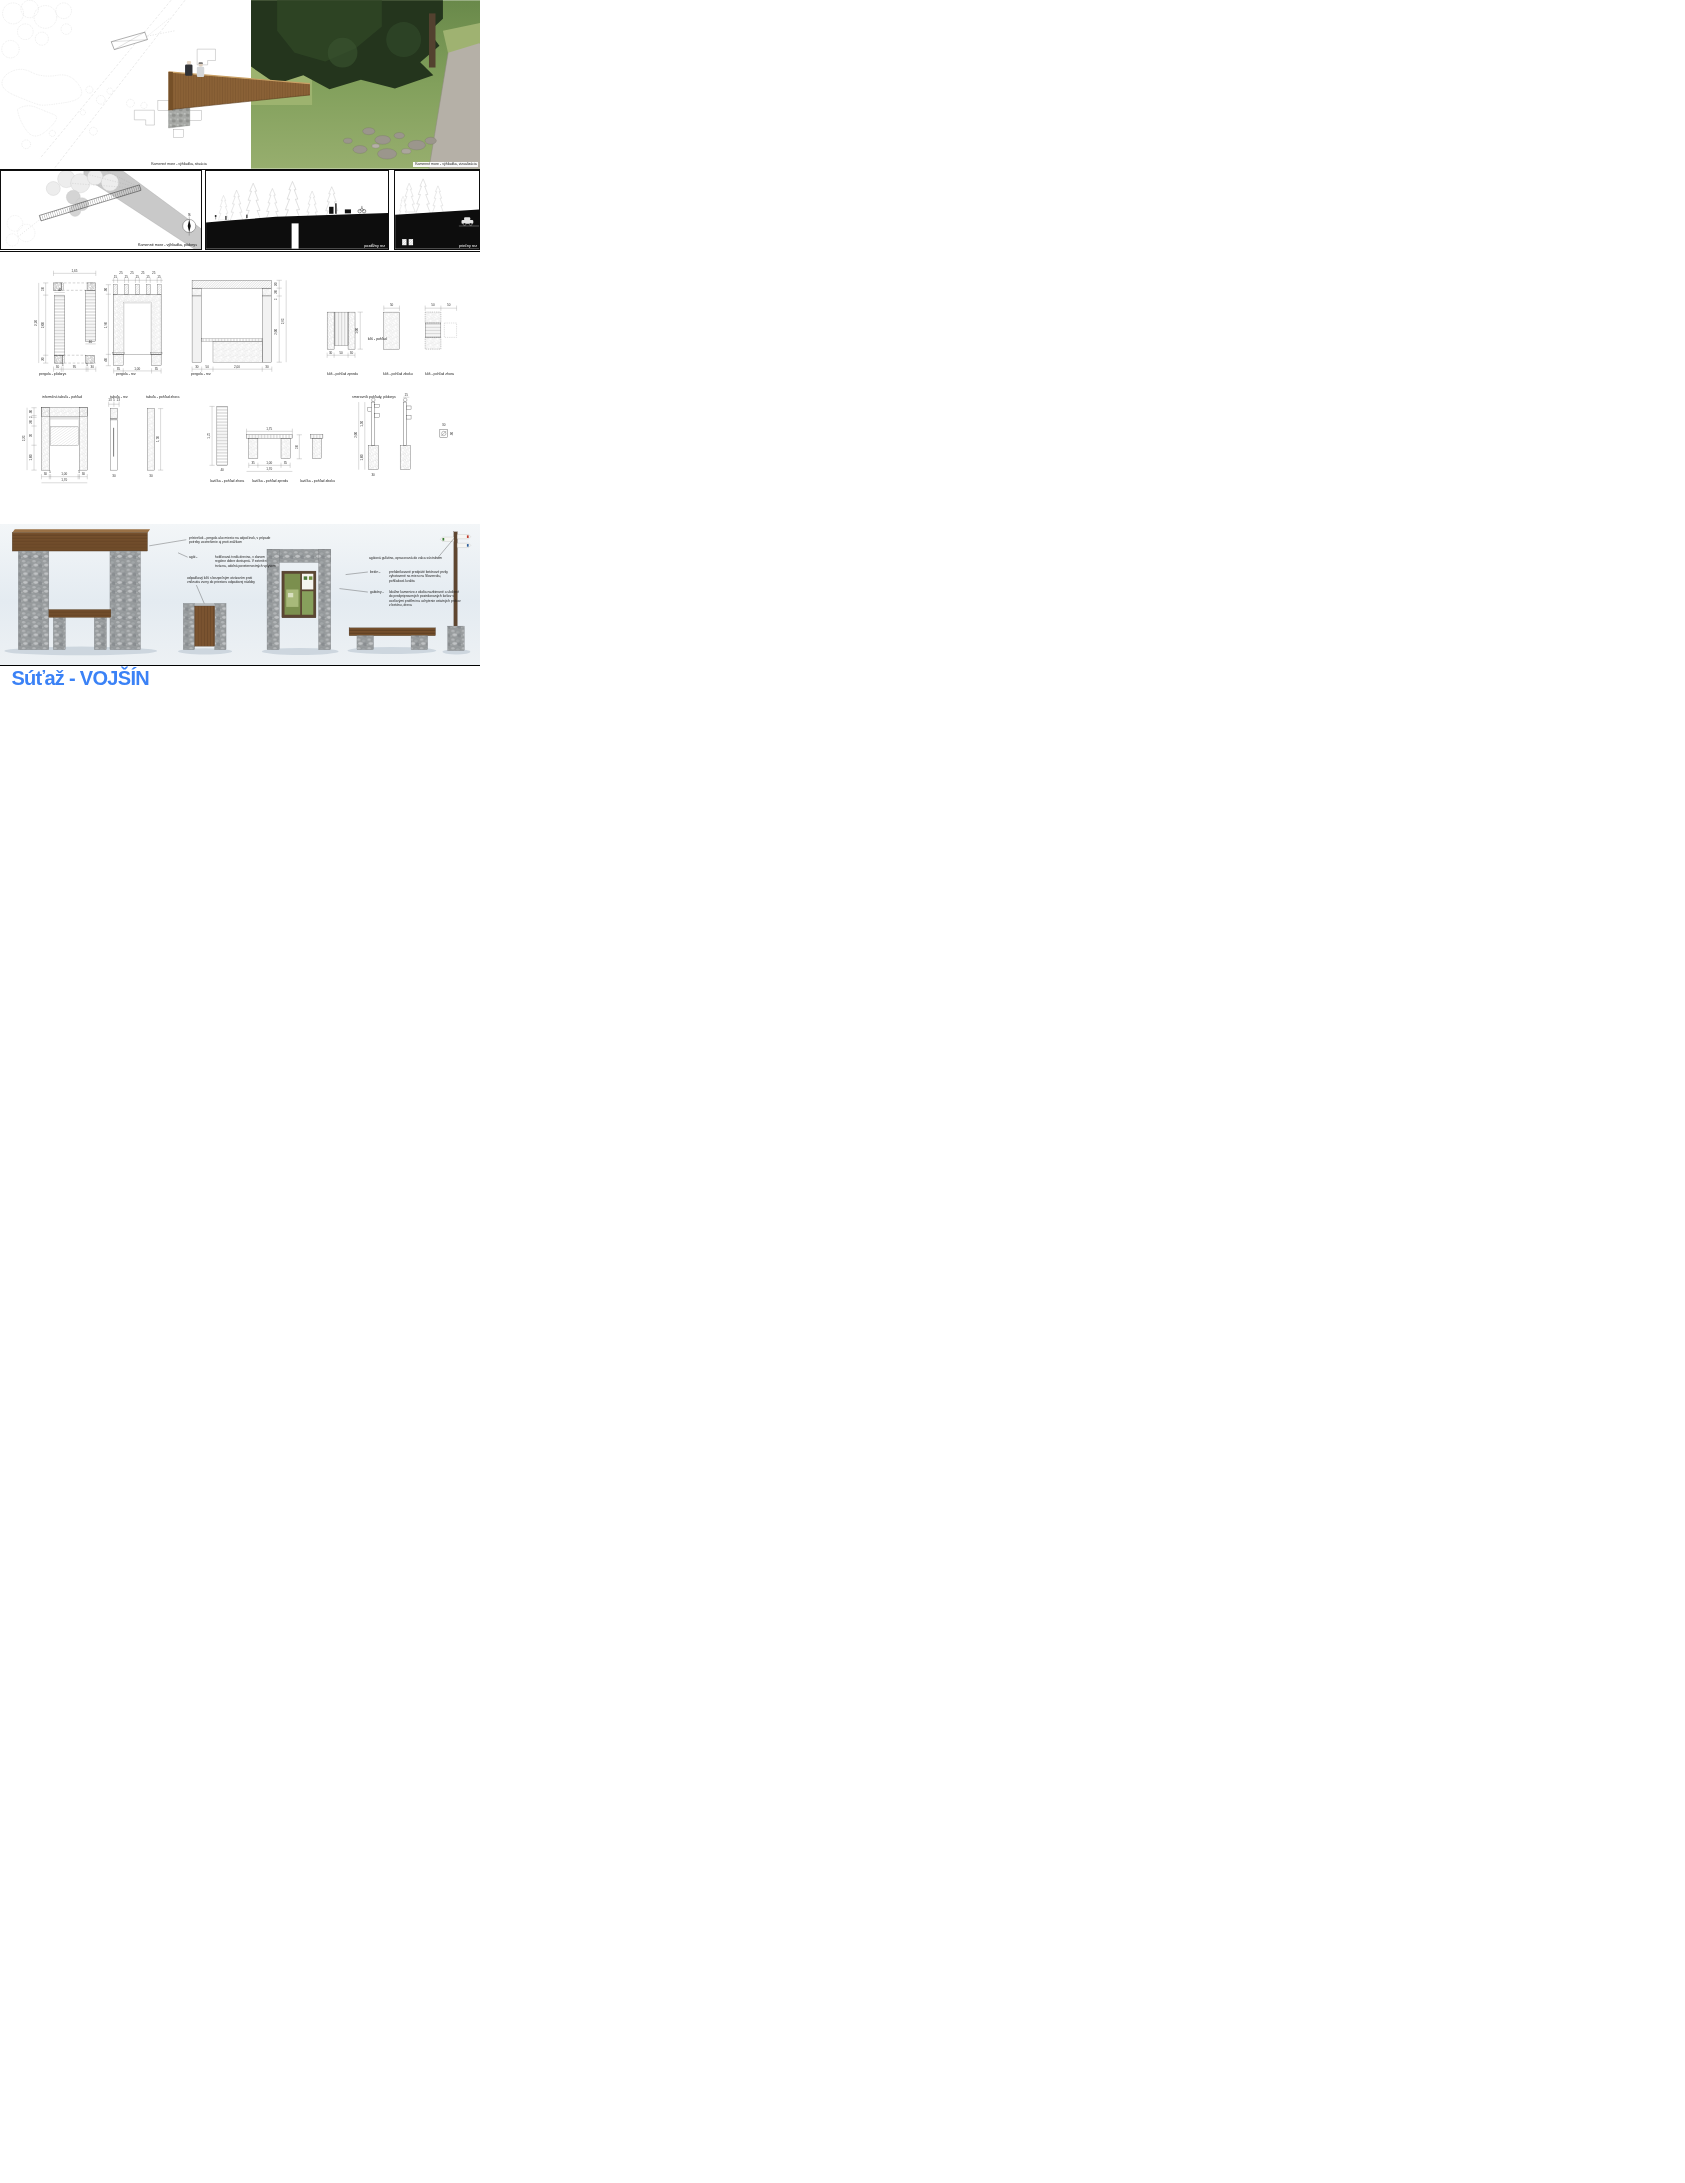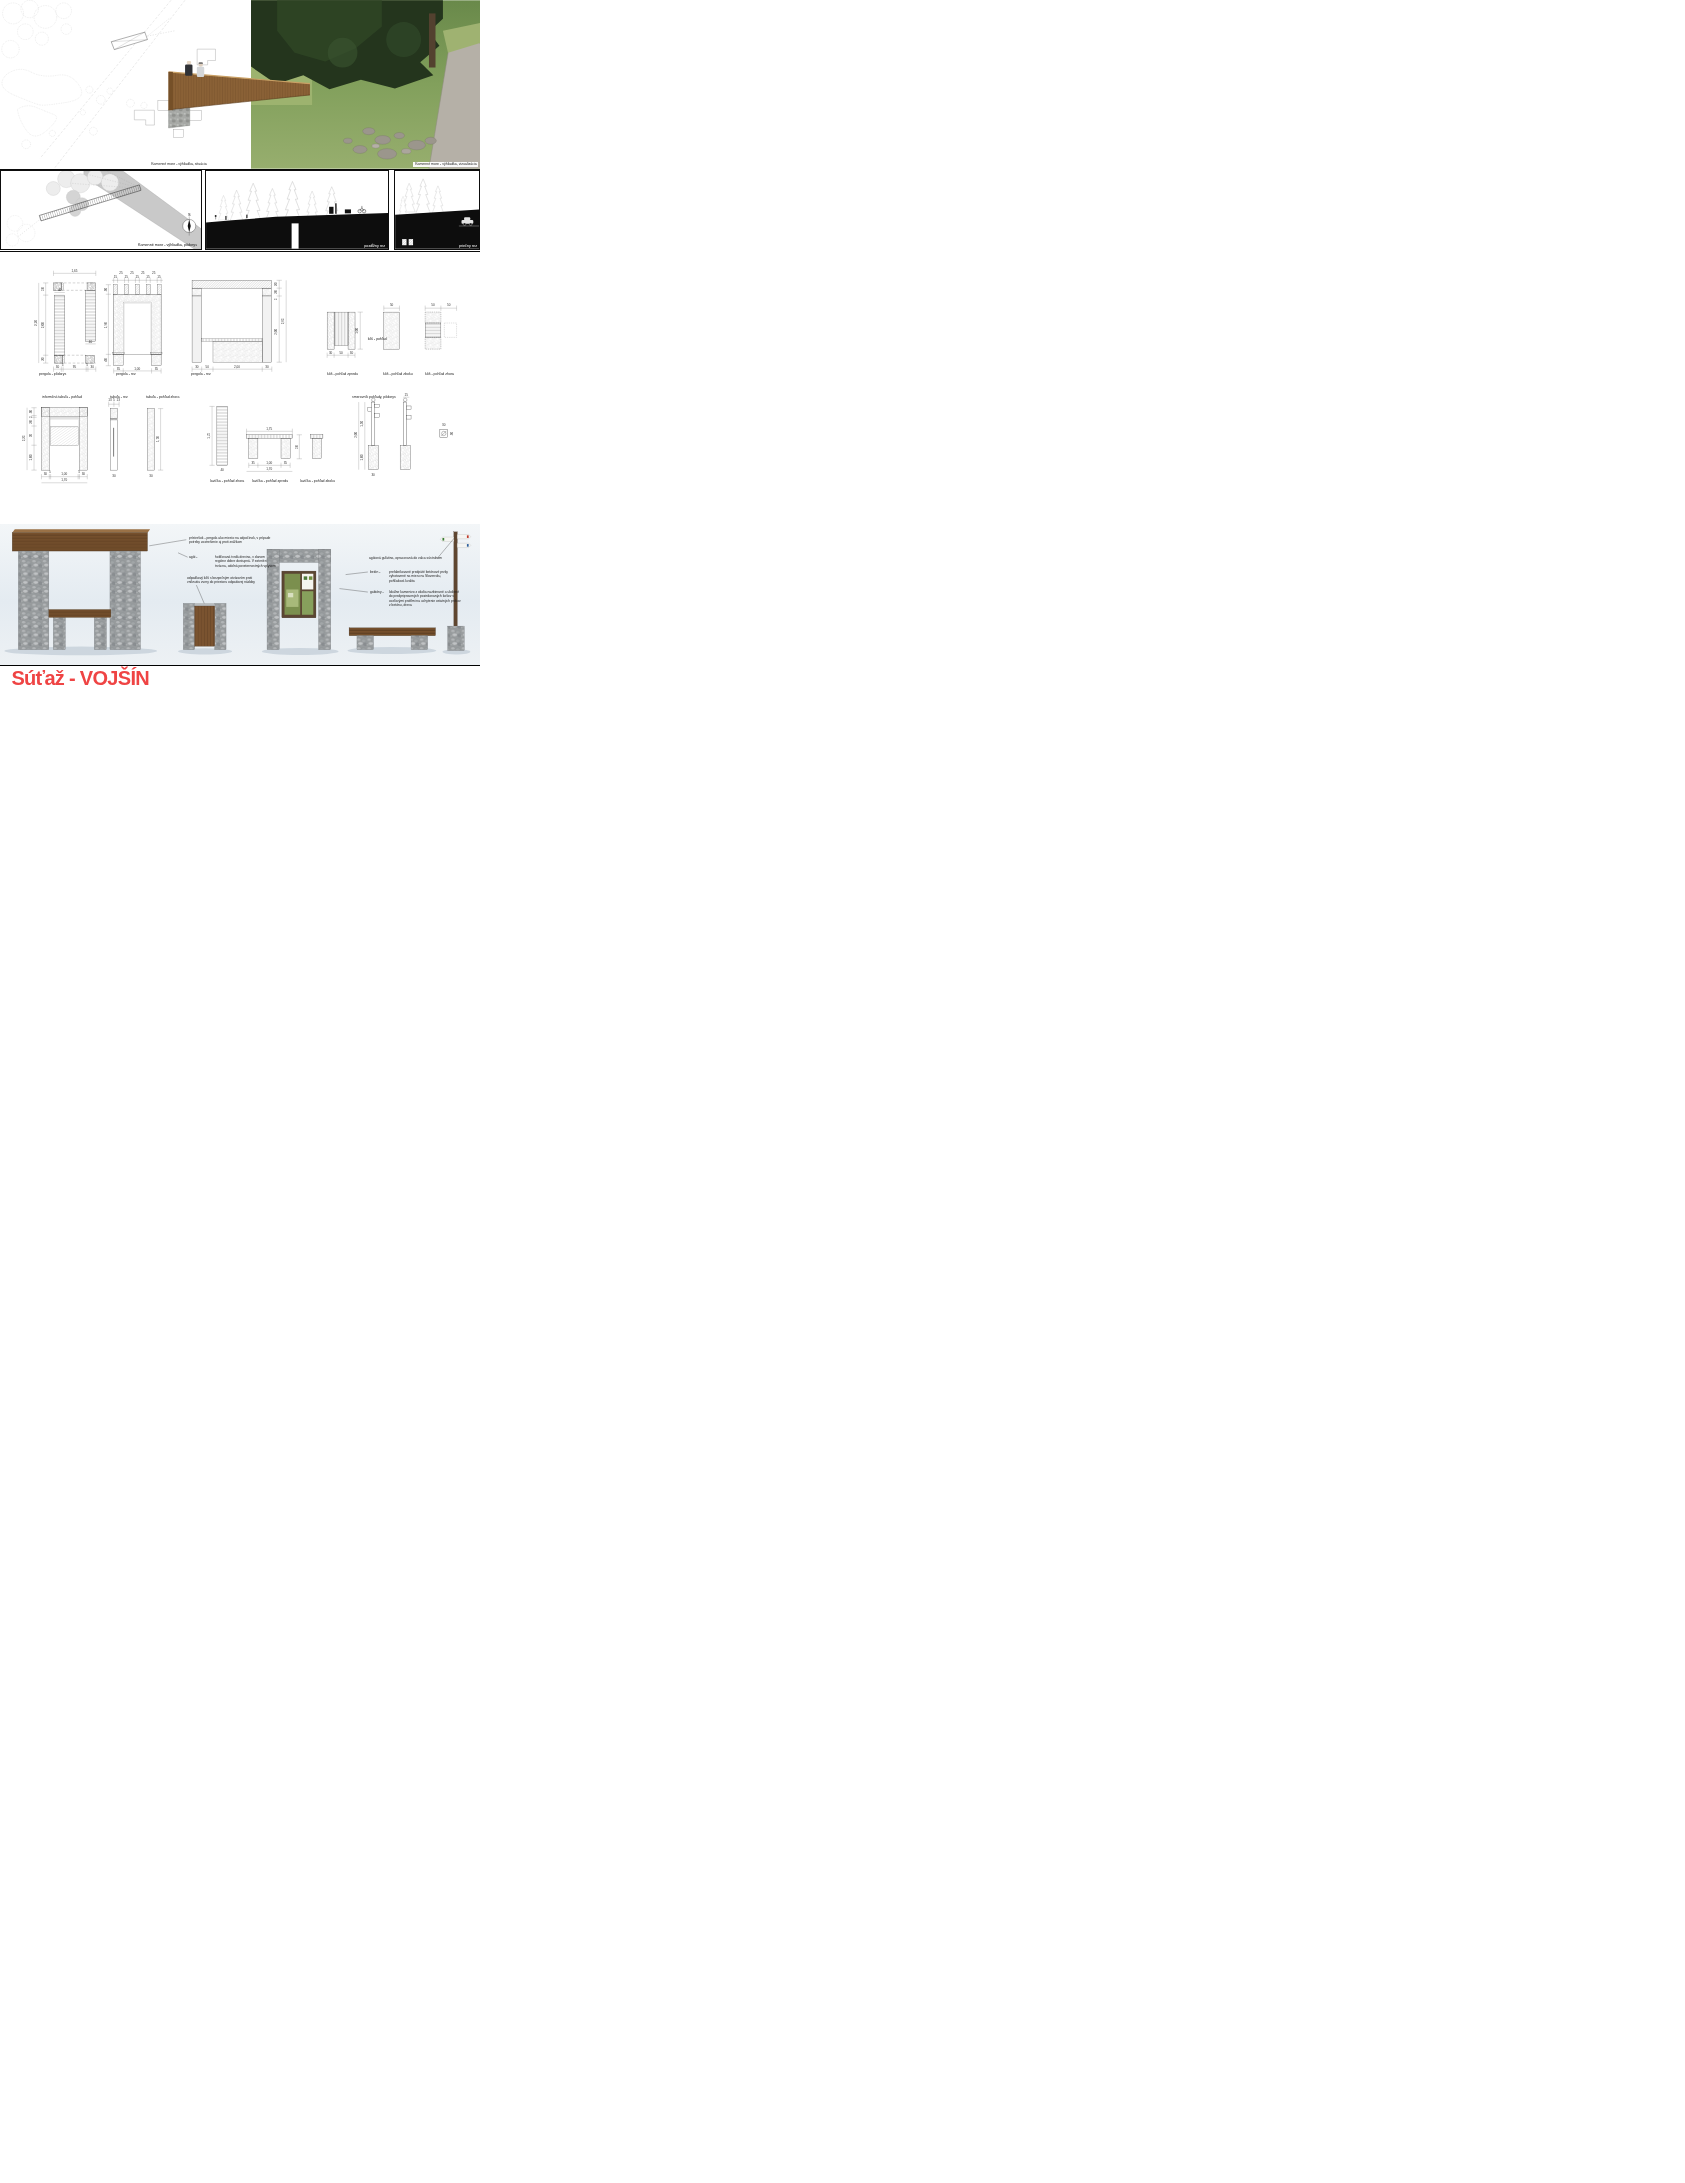--- a/index.html
+++ b/index.html
@@ -7,21 +7,21 @@
          font-family:"Liberation Sans",sans-serif;overflow:hidden;}
   .abs{position:absolute;}
   .bar{left:0;width:480px;height:1.3px;background:#0b0b0b;}
   .panel{border:0.7px solid #0d0d0d;box-sizing:border-box;background:#fff;overflow:hidden;}
   .cap{font-size:3.5px;color:#1c1c1c;white-space:nowrap;}
   .seclab{font-size:3.7px;color:#111;white-space:nowrap;}
   .seclab-w{color:#fff;}
   .labelbox{background:rgba(255,255,255,0.95);padding:0.4px 1.7px;}
   .ann{font-size:3.3px;color:#222;line-height:1.32;}
   .nowrap{white-space:nowrap;}
-  .title{font-size:20px;font-weight:bold;color:#ef4444;letter-spacing:-0.7px;white-space:nowrap;}
+  .title{font-size:20px;font-weight:bold;color:#3b82f6;letter-spacing:-0.7px;white-space:nowrap;}
   svg{display:block;}
   svg text{font-family:"Liberation Sans",sans-serif;}
   .dim{font-size:7px;fill:#333;}
   .mid{font-size:8px;fill:#222;}
   .dl{stroke:#555;stroke-width:0.5;fill:none;}
 </style>
 </head>
 <body>
 
 <div class="board">

